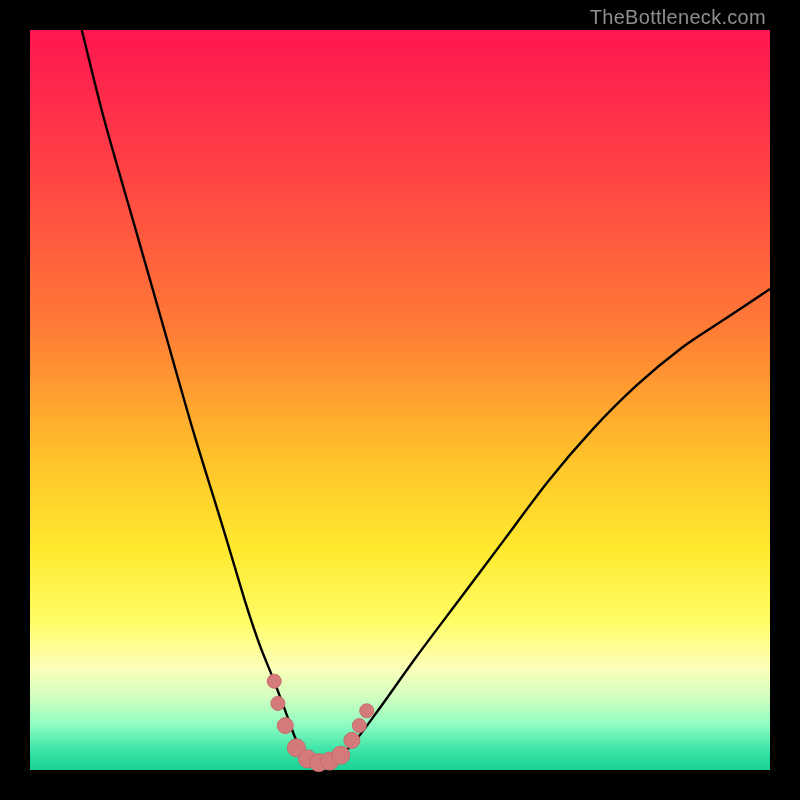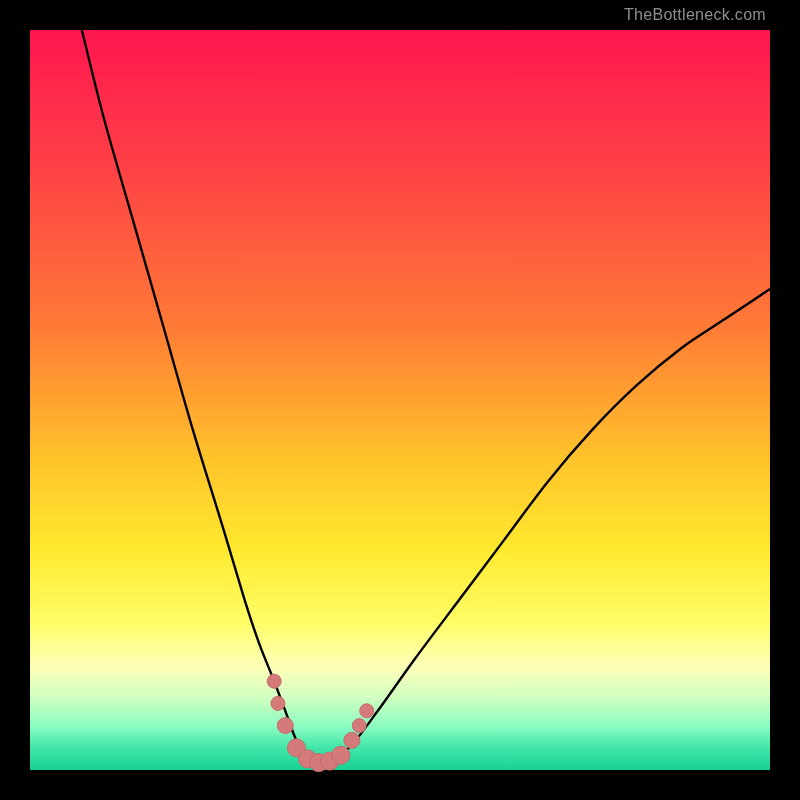--- a/index.html
+++ b/index.html
@@ -38,21 +38,21 @@
       #8dfcc1 94%,
       #41e6a9 97%,
       #17d193 100%
     );
   }
   .watermark {
     position: absolute;
     top: 6px;
     right: 34px;
     color: #8e8e8e;
-    font-size: 16px;
+    font-size: 20px;
     font-weight: 500;
     letter-spacing: 0.3px;
     user-select: none;
   }
   svg.curve {
     position: absolute;
     left: 0;
     top: 0;
     width: 740px;
     height: 740px;

